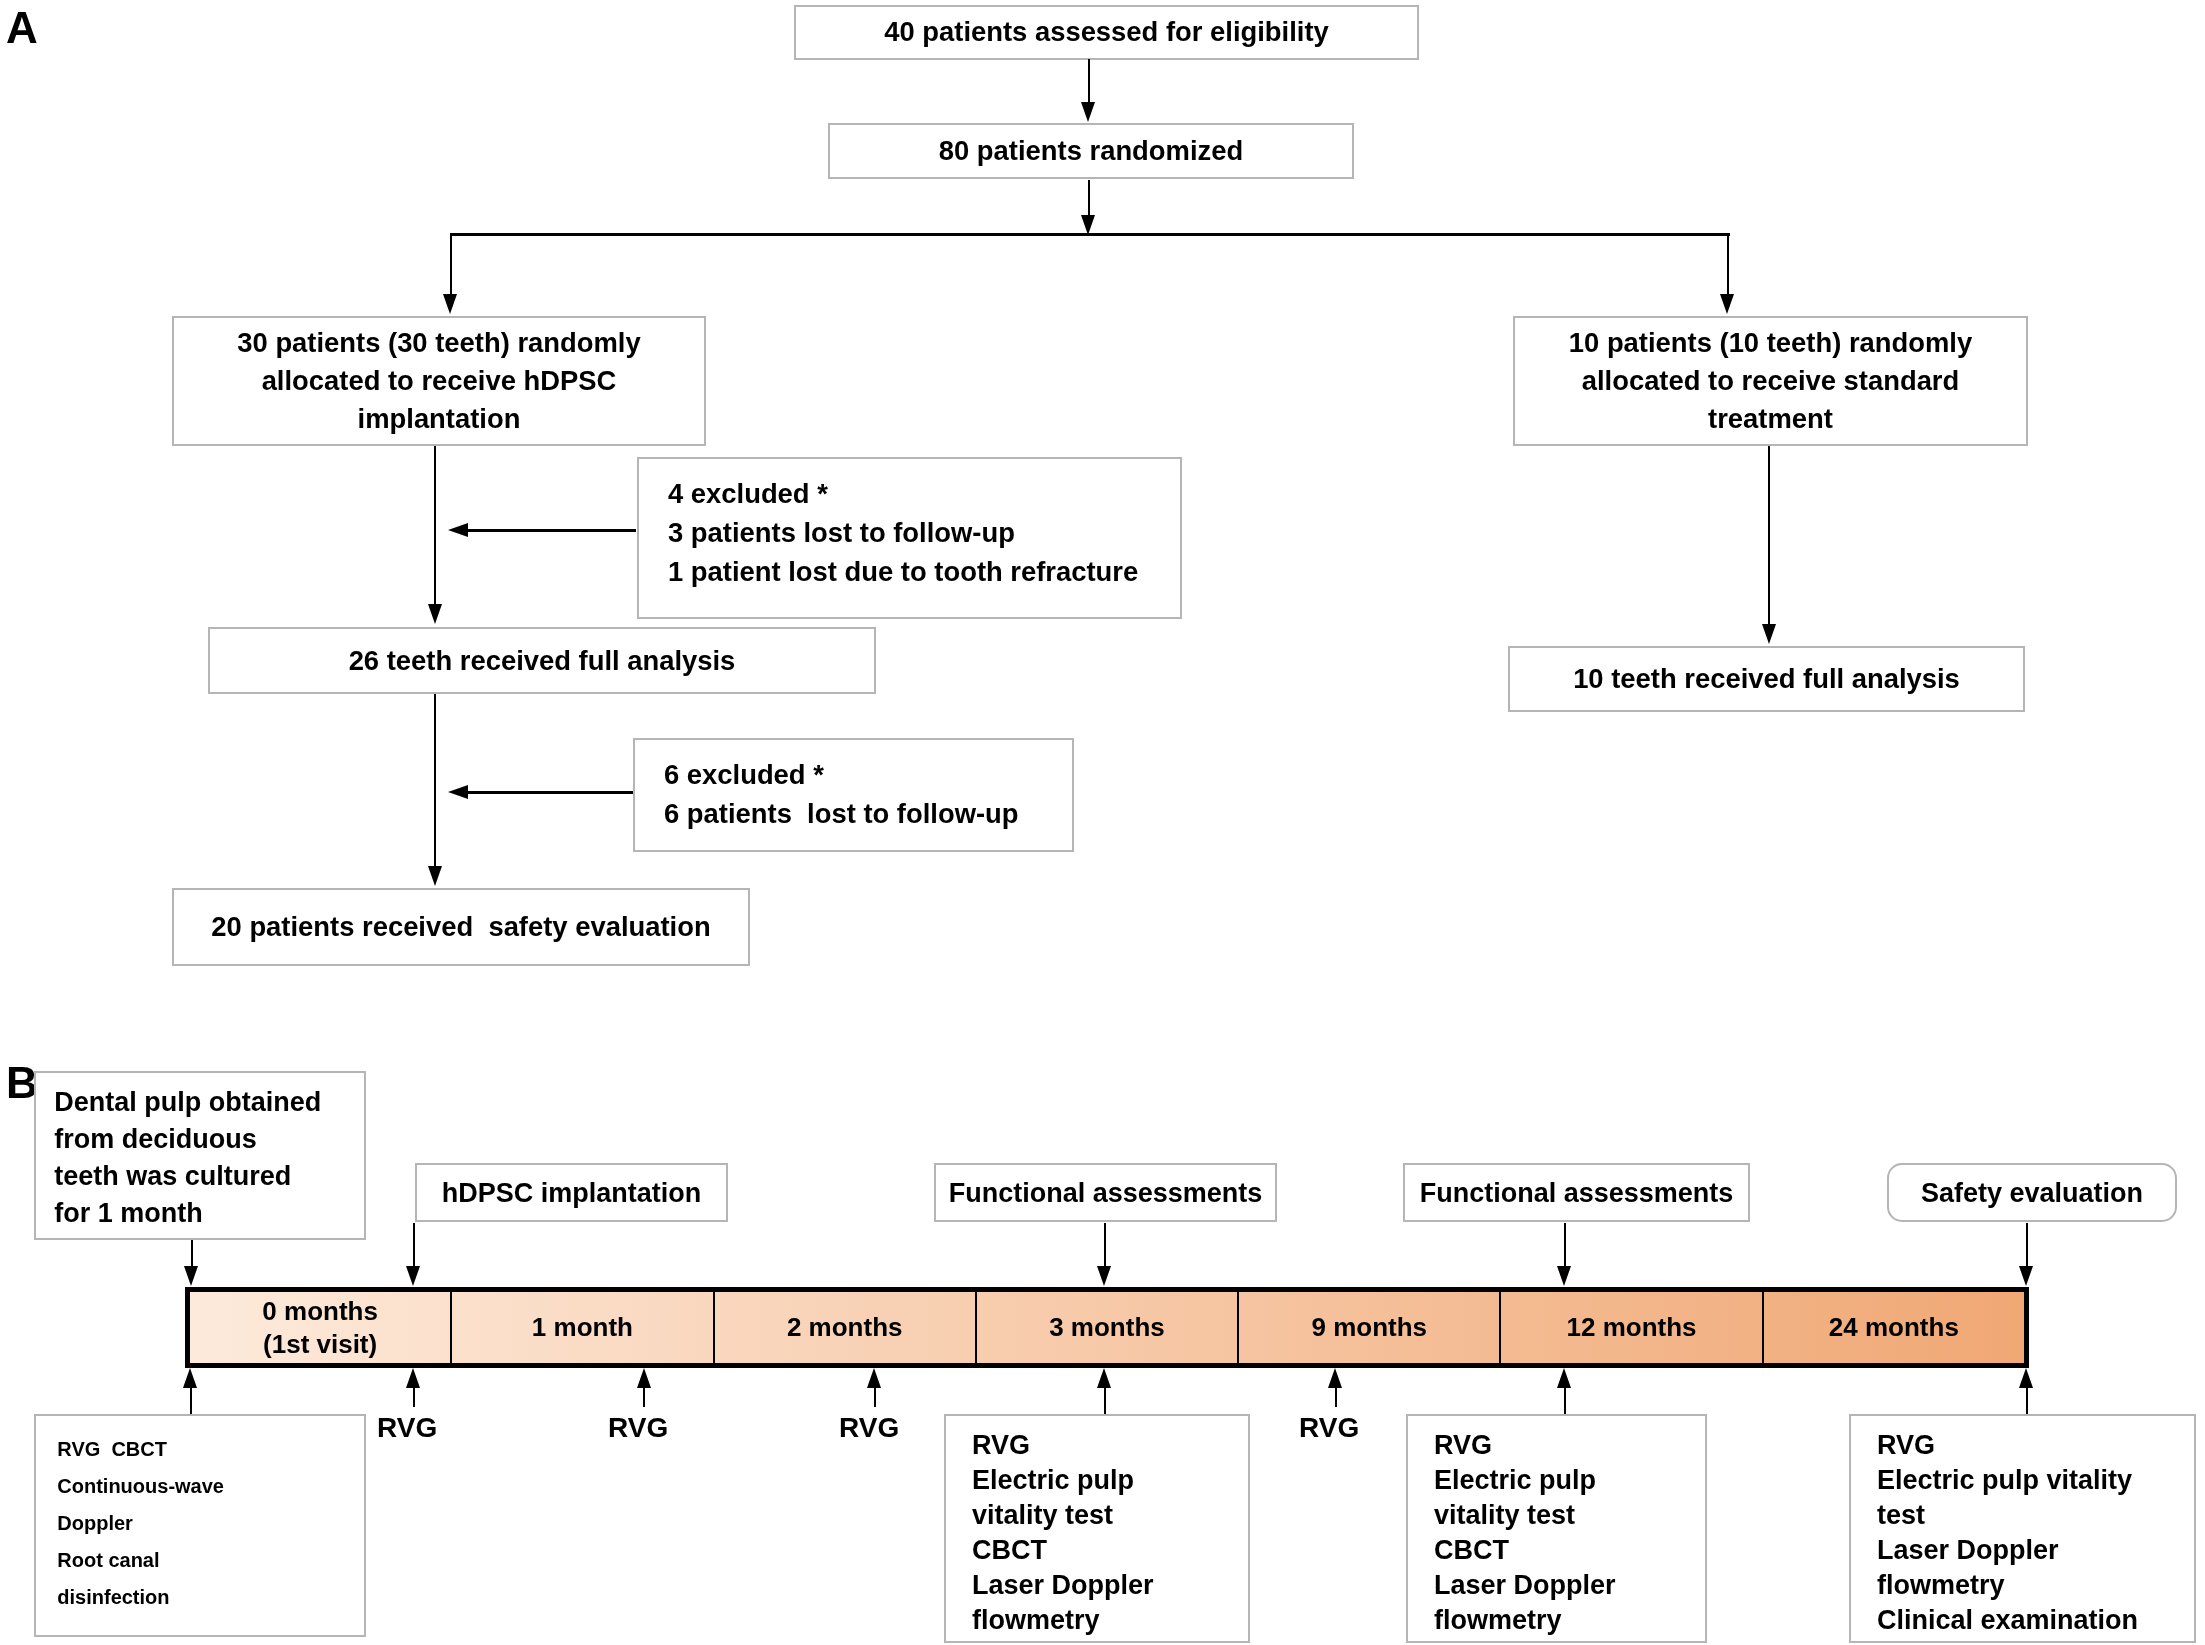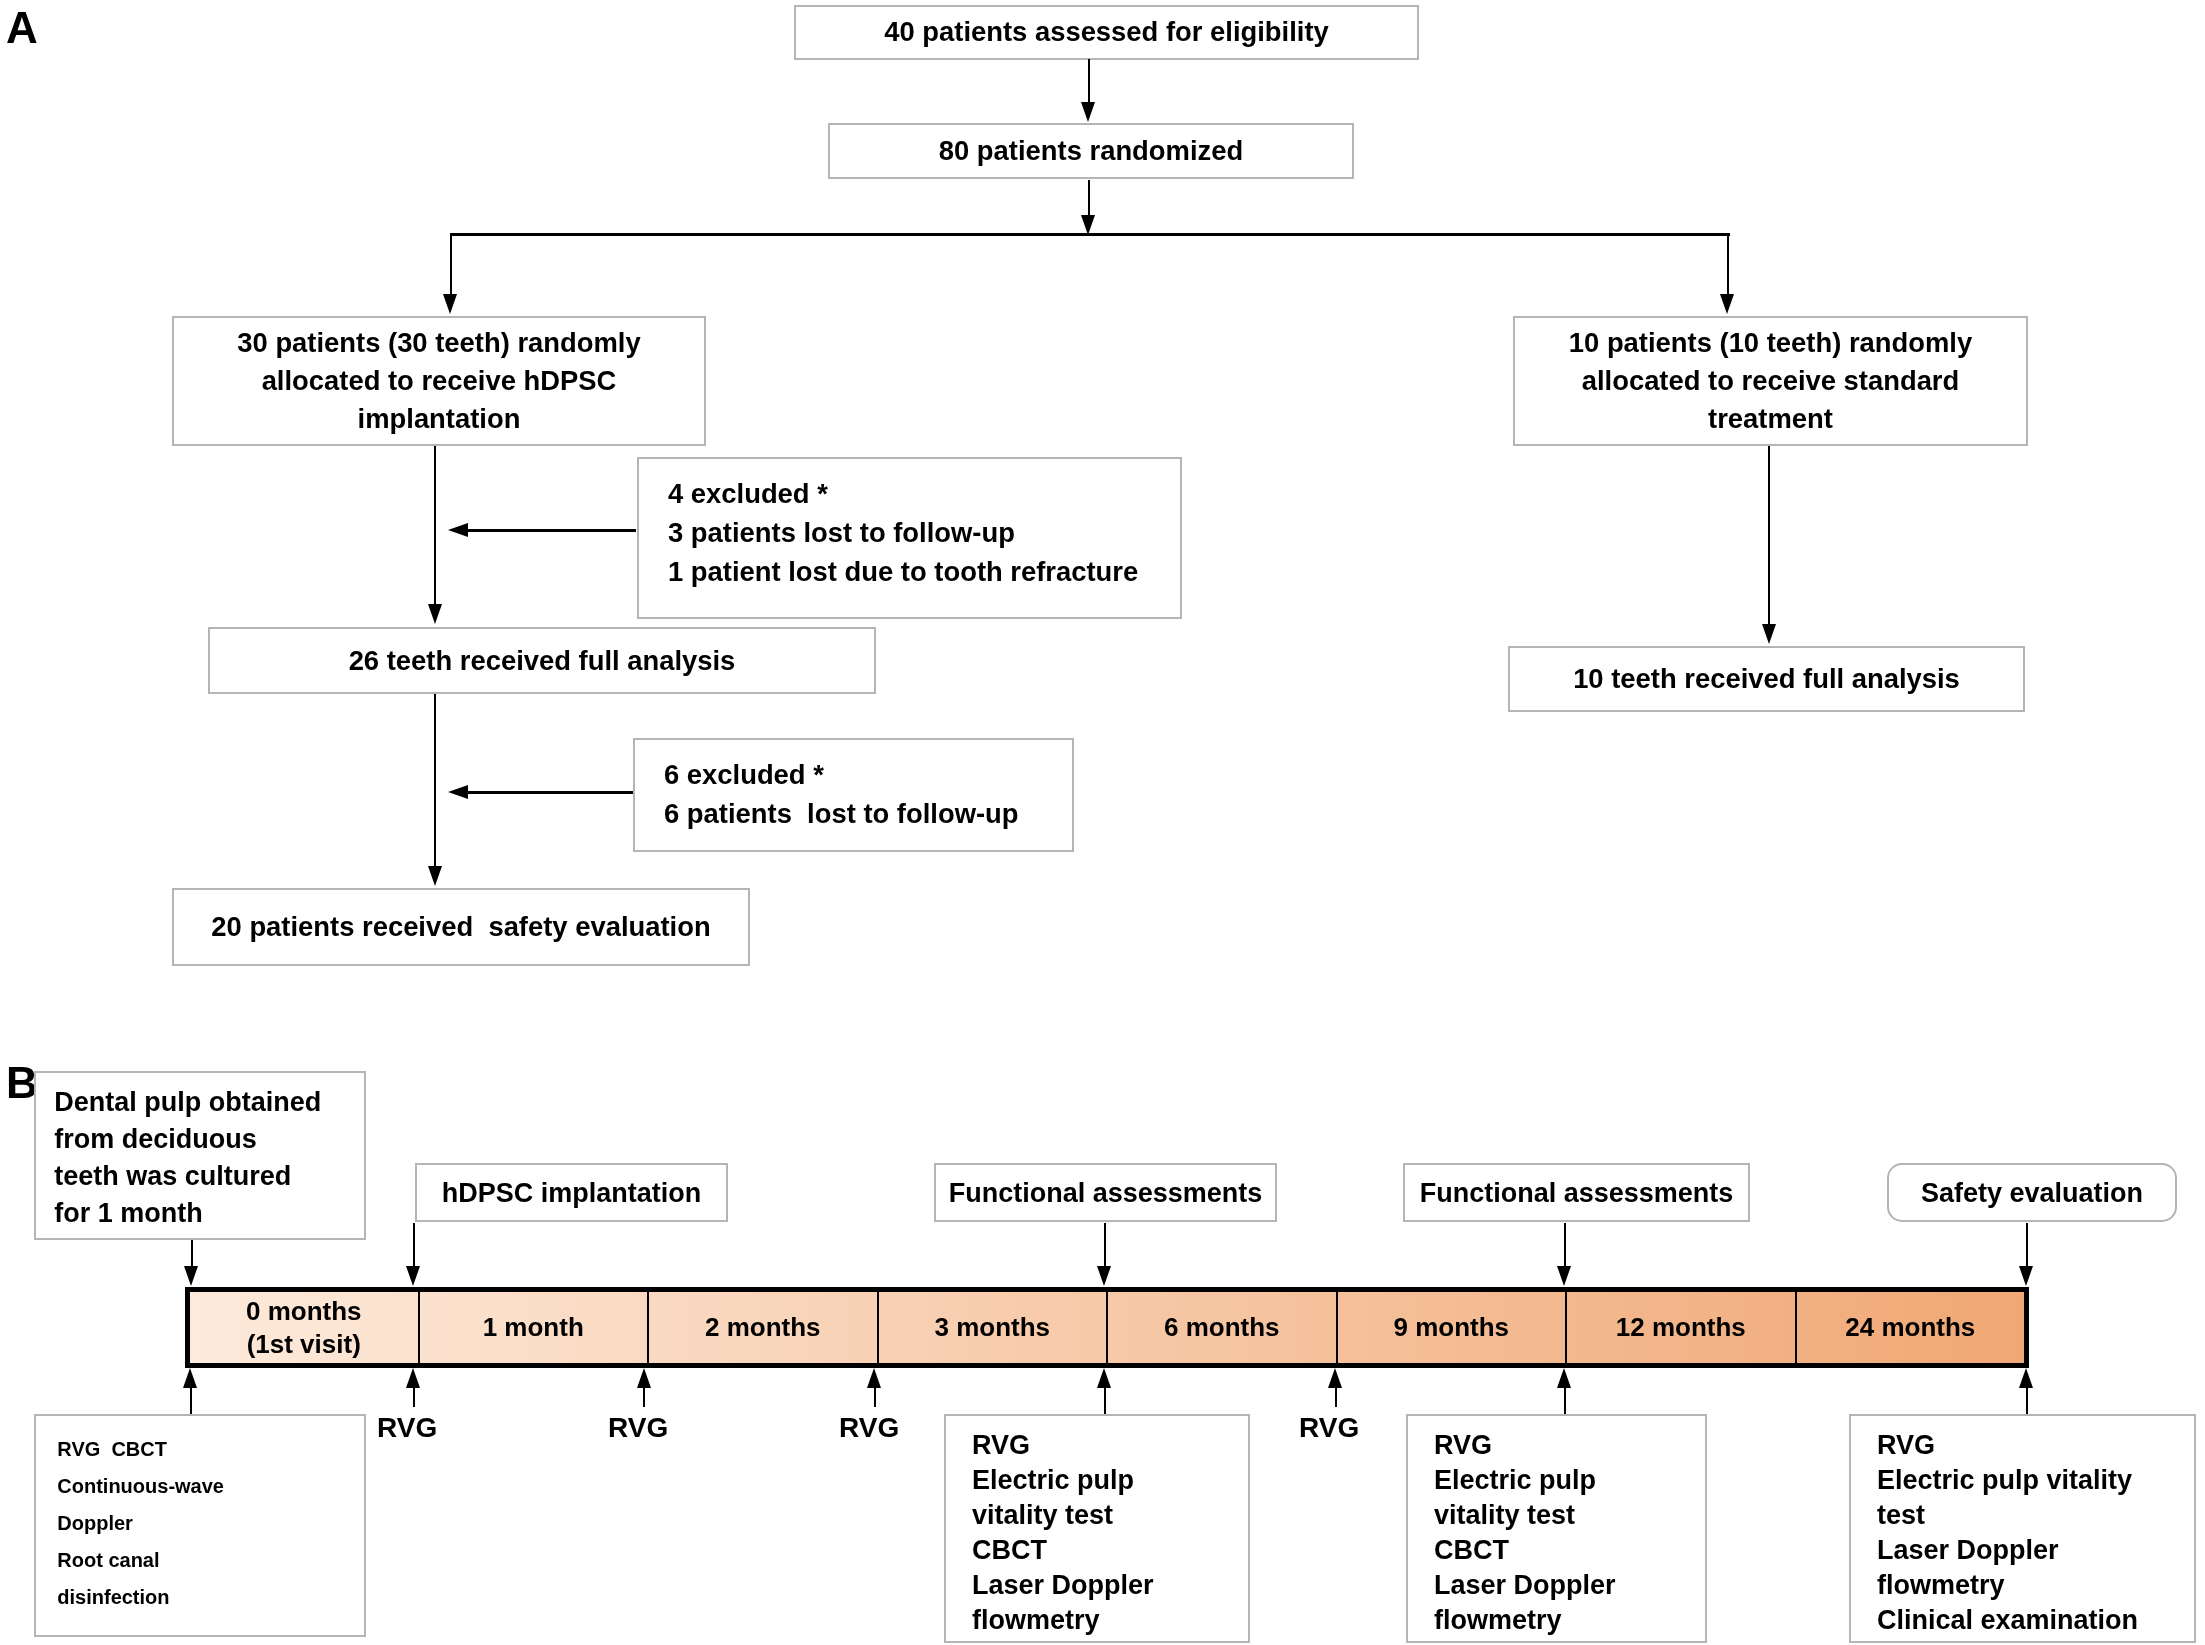--- a/index.html
+++ b/index.html
@@ -172,21 +172,20 @@
 
   <div class="stem" style="left:2026px;top:1223px;width:2.3px;height:45px;"></div>
   <div class="head down" style="left:2019px;top:1266px;"></div>
 
   <div class="bar">
     <div class="seg"><span>0 months
 (1st visit)</span></div>
     <div class="seg"><span>1 month</span></div>
     <div class="seg"><span>2 months</span></div>
     <div class="seg"><span>3 months</span></div>
-    <div class="seg"><span>6 months</span></div>
     <div class="seg"><span>9 months</span></div>
     <div class="seg"><span>12 months</span></div>
     <div class="seg"><span>24 months</span></div>
   </div>
 
   <div class="head up" style="left:183px;top:1368px;"></div>
   <div class="stem" style="left:190px;top:1387px;width:2.3px;height:29px;"></div>
 
   <div class="head up" style="left:406px;top:1368px;"></div>
   <div class="stem" style="left:413px;top:1387px;width:2.3px;height:20px;"></div>

